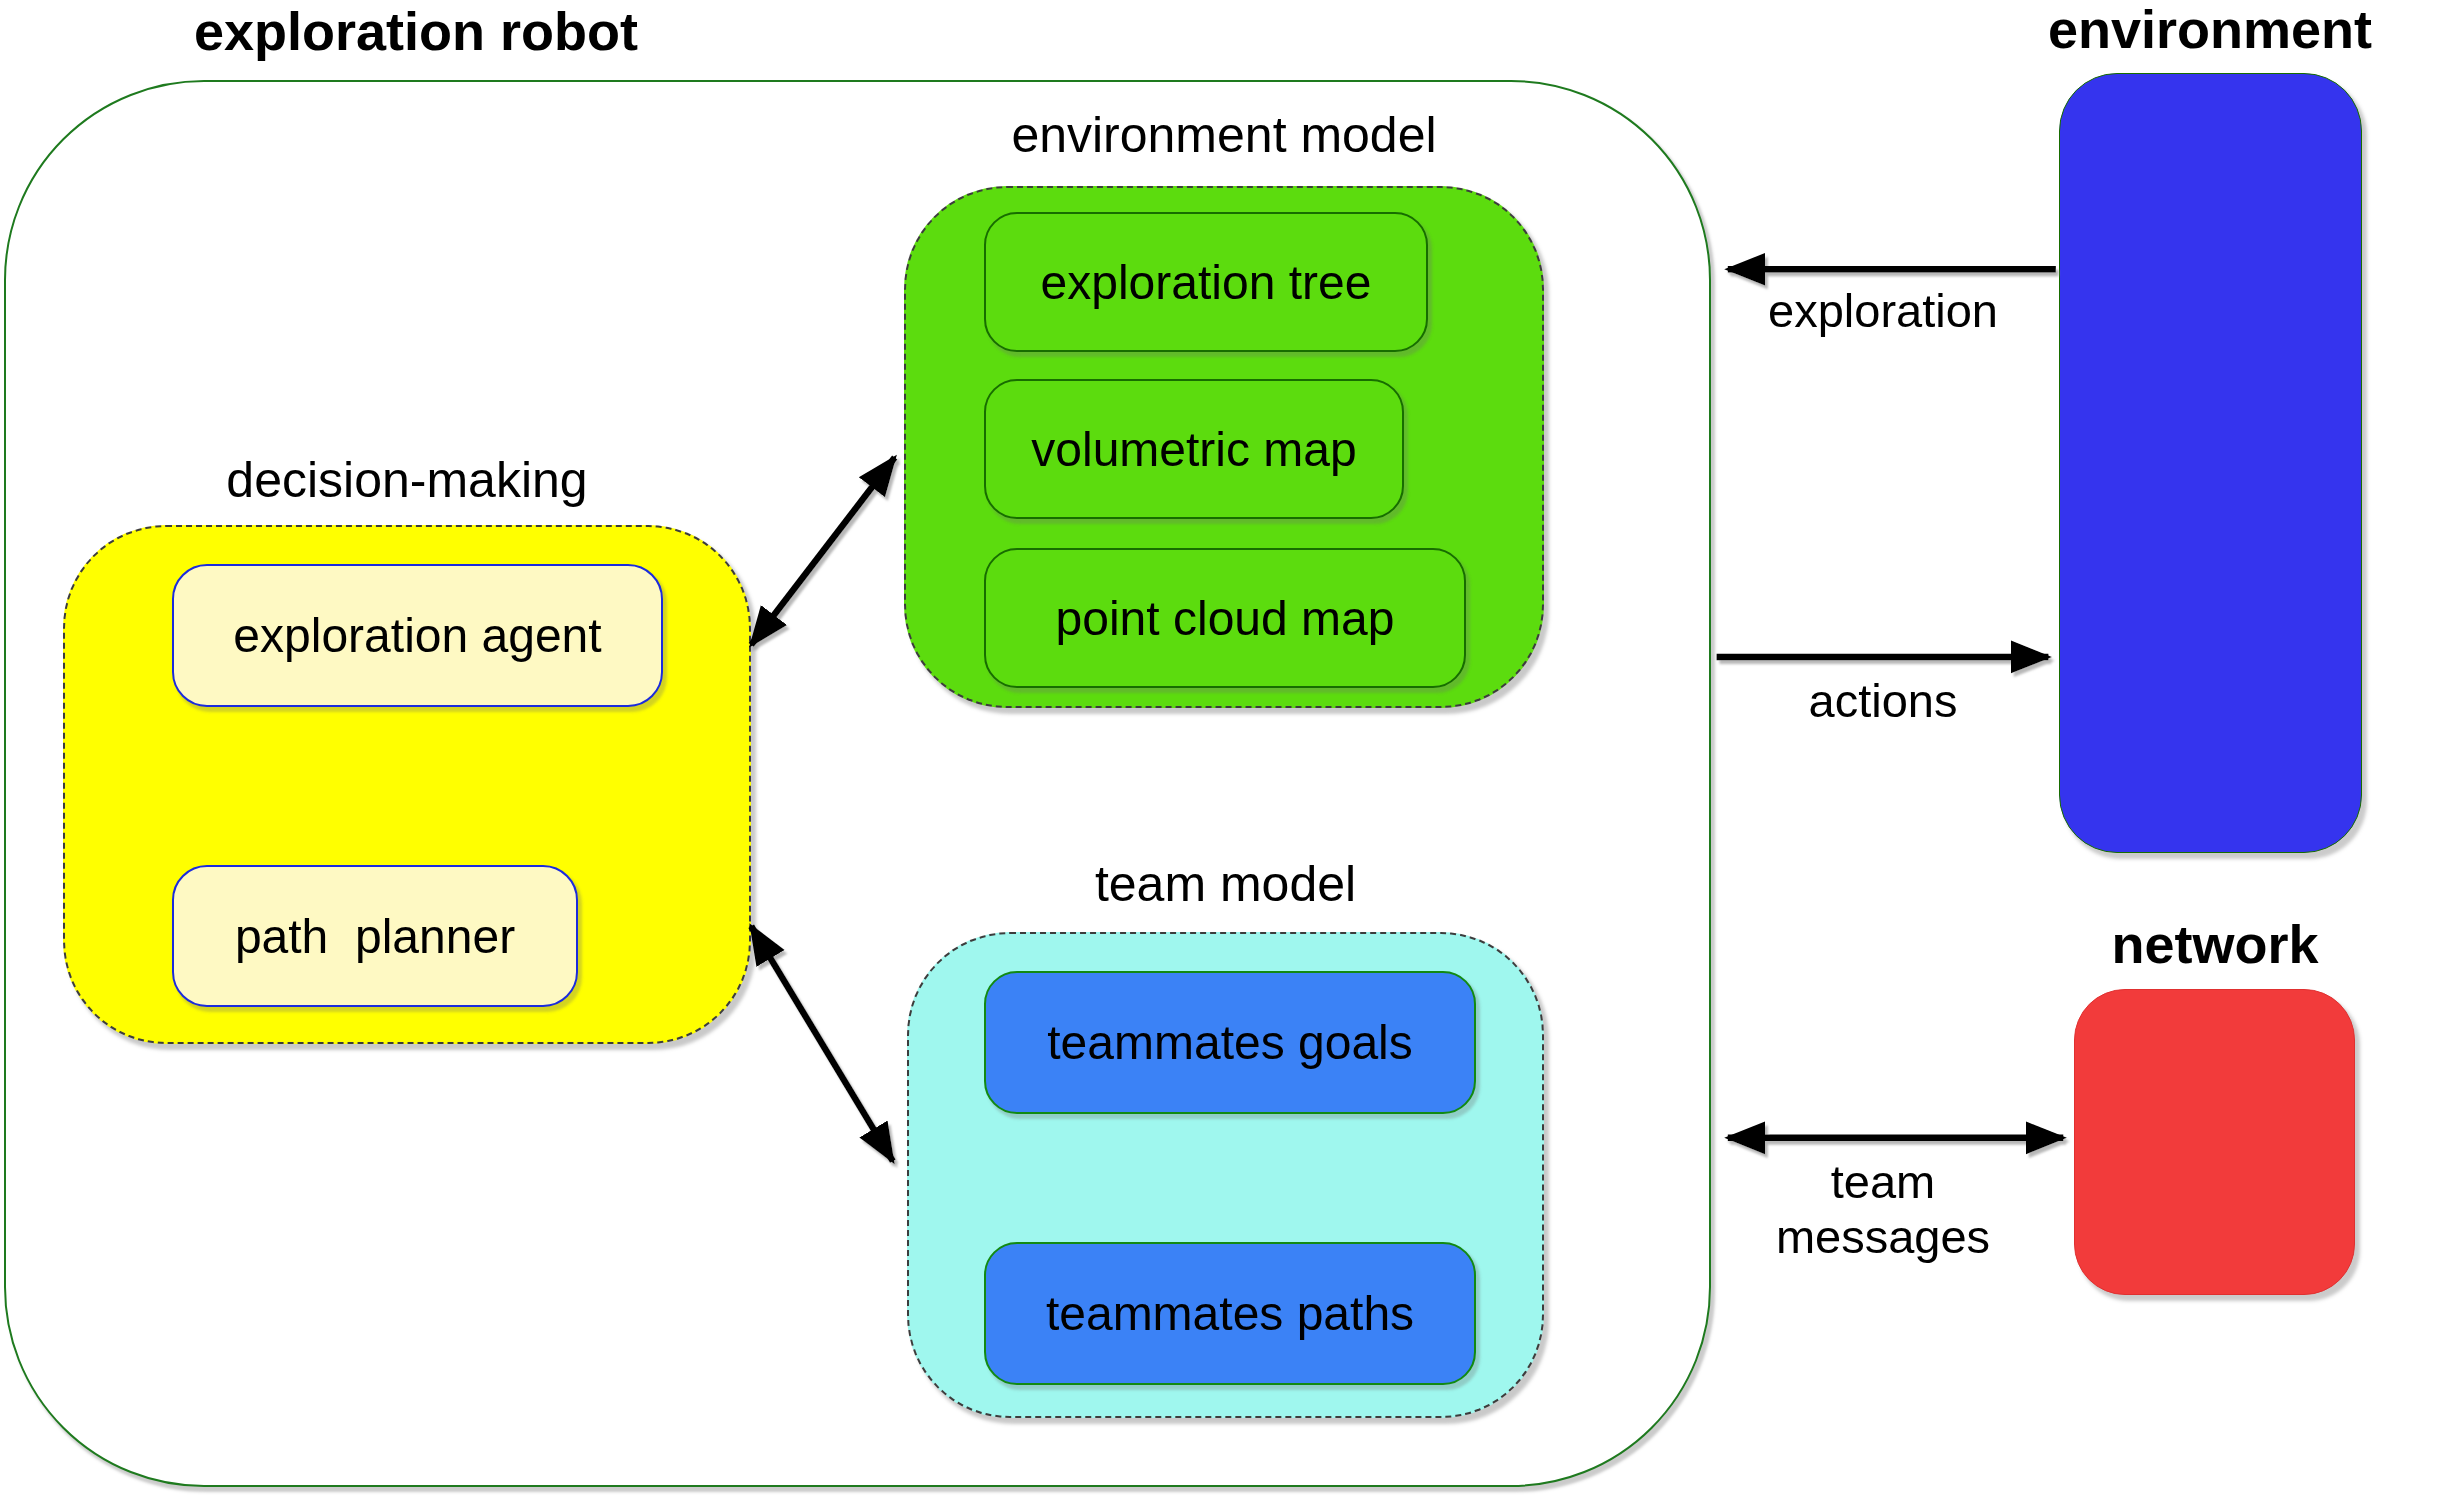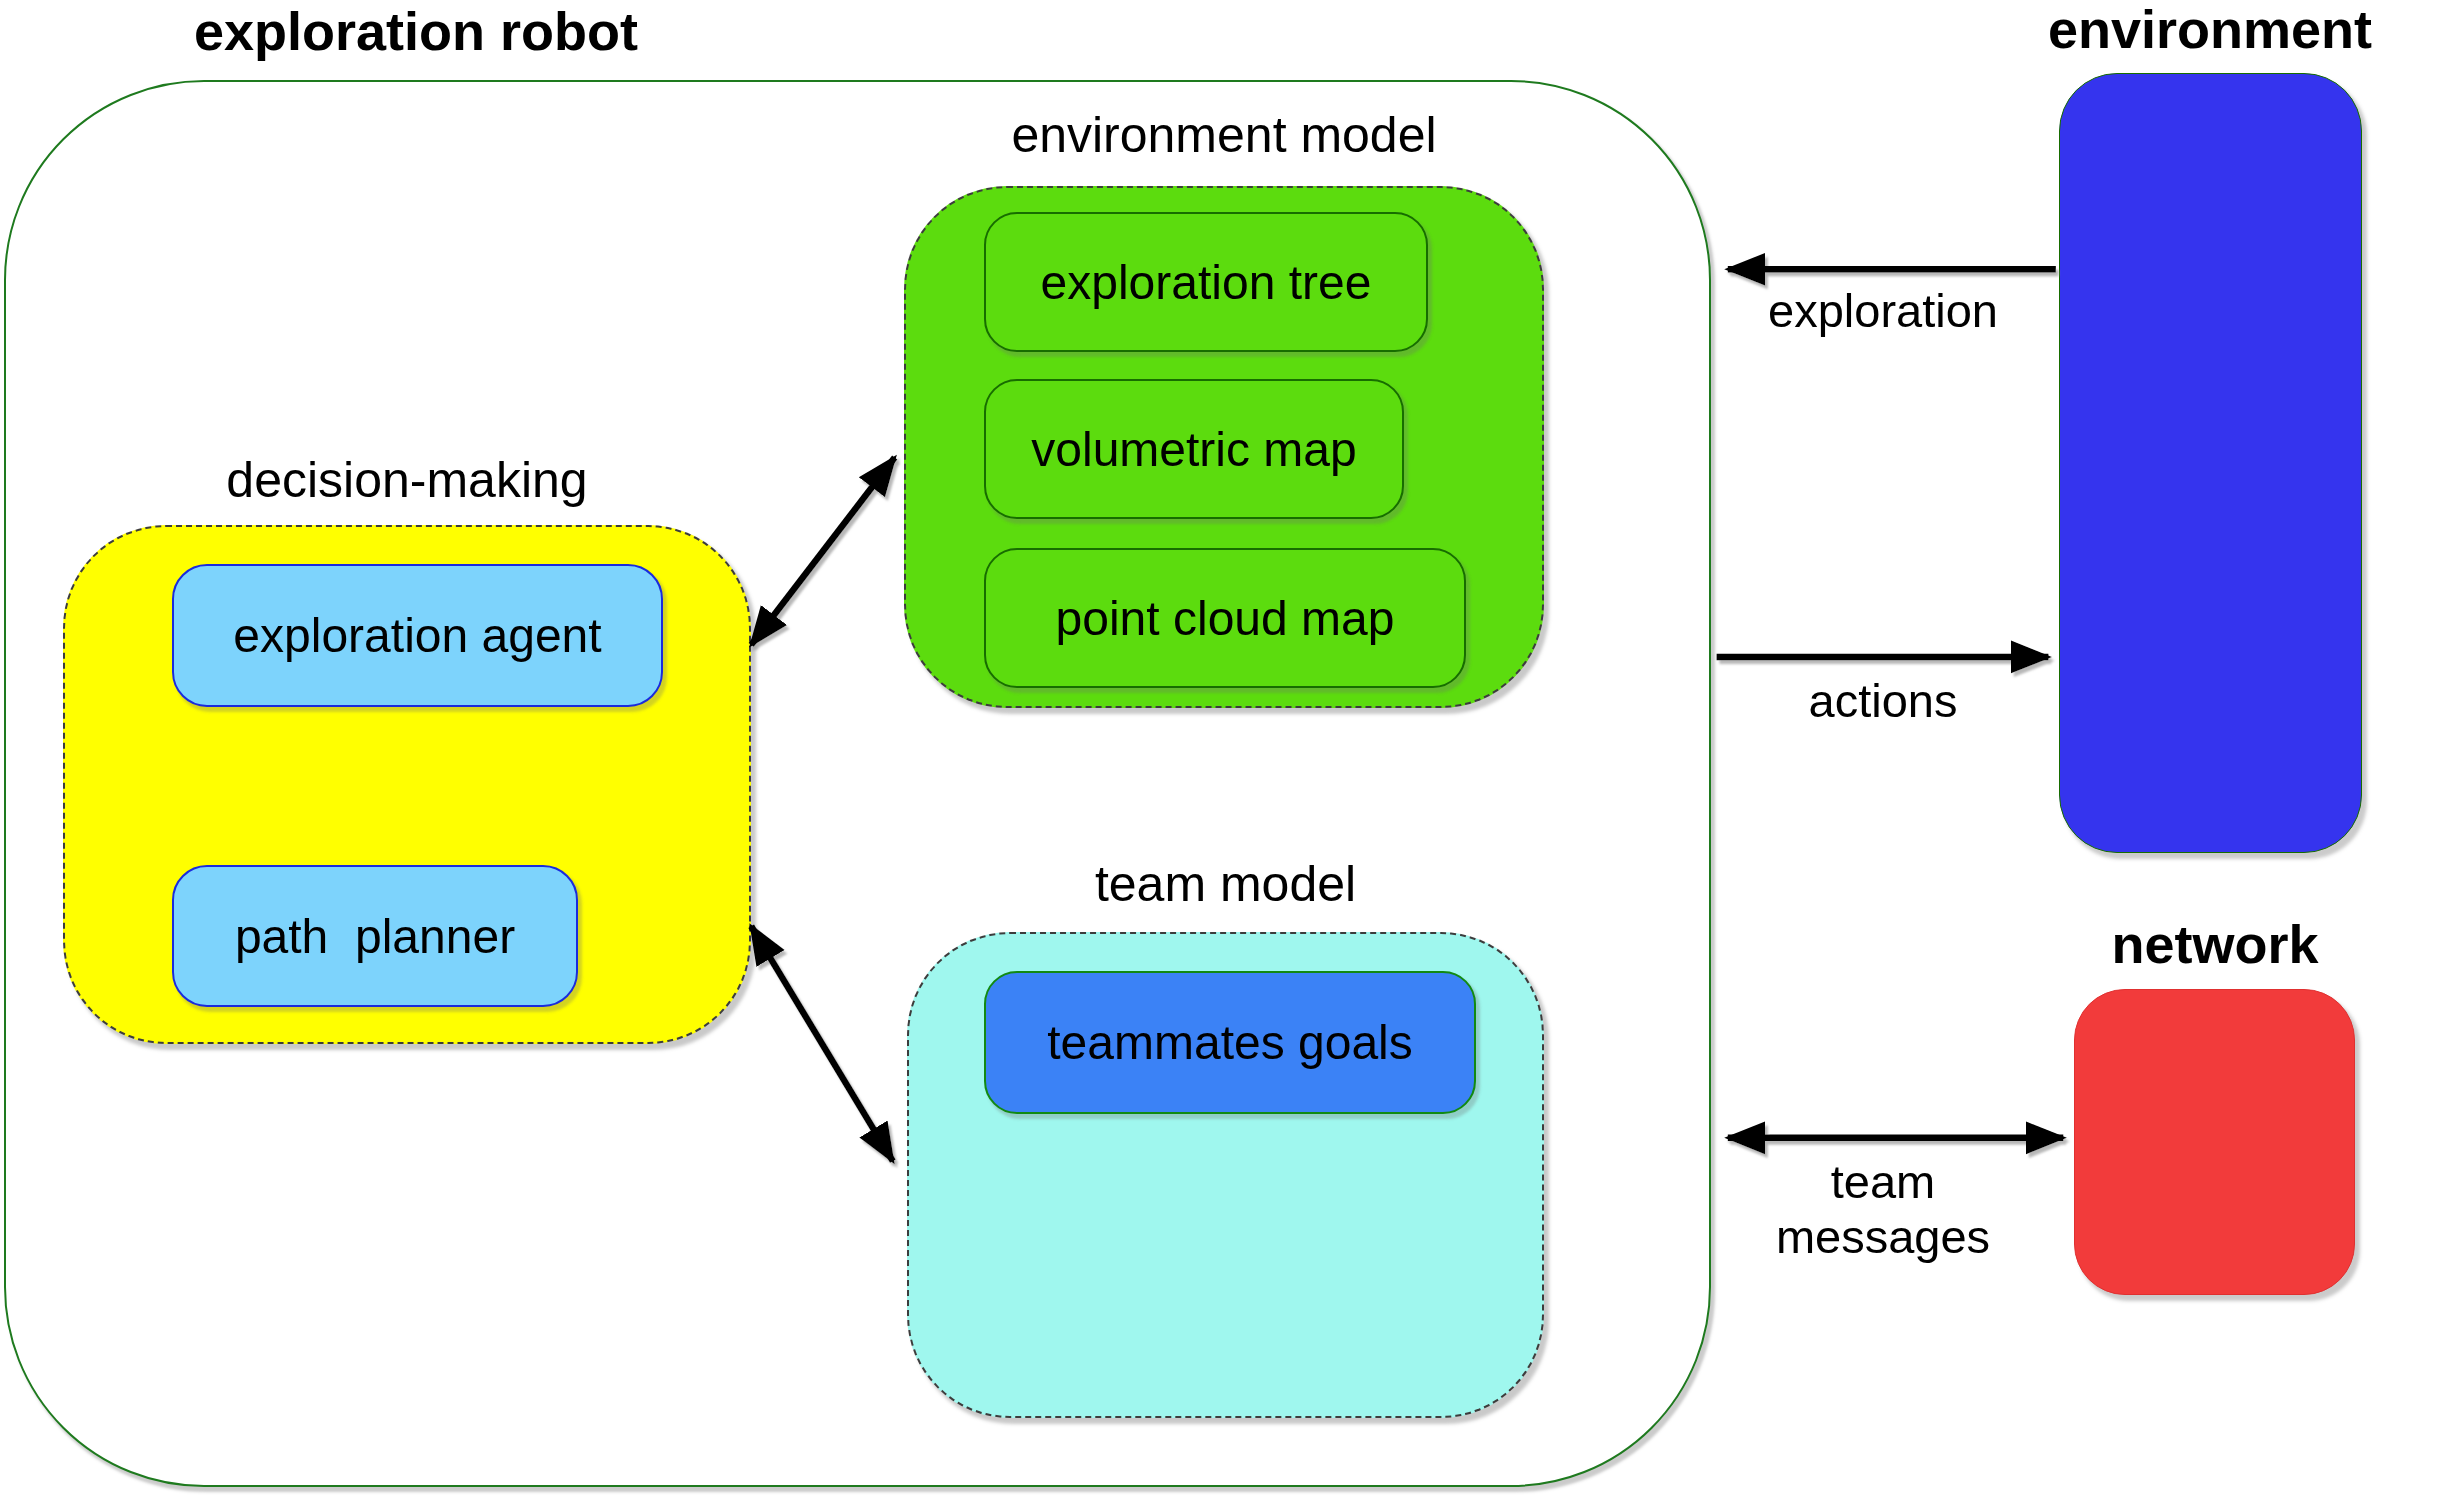--- a/index.html
+++ b/index.html
@@ -56,21 +56,21 @@
   .item-box {
     border-radius: 35px;
     box-sizing: border-box;
     display: flex;
     align-items: center;
     justify-content: center;
     font-size: 48px;
     white-space: pre;
     box-shadow: 3.7px 4.7px 2.8px rgba(110,110,110,0.30);
   }
-  .dm-item   { border: 2.8px solid #1a2bdd; background: #7dd3fc; }
+  .dm-item   { border: 2.8px solid #1a2bdd; background: #fef9c3; }
   .env-item  { border: 2.8px solid #176d00; background: #5cdc0e; border-radius: 33px; }
   .team-item { border: 2.8px solid #128a12; background: #3b82f6; border-radius: 33px; }
 
   .ext-box {
     box-sizing: border-box;
     box-shadow: 4.7px 5.6px 3.7px rgba(140,140,140,0.45);
   }
   .environment-ext {
     left: 2059px; top: 73px; width: 303px; height: 780px;
     background: #3534ee;
@@ -101,20 +101,21 @@
 
   <div class="abs group-label" style="left:904px; top:108px; width:640px;">environment model</div>
   <div class="abs group-box env-box"></div>
   <div class="abs item-box env-item" style="left:984px; top:212px; width:444px; height:140px;">exploration tree</div>
   <div class="abs item-box env-item" style="left:984px; top:379px; width:420px; height:140px;">volumetric map</div>
   <div class="abs item-box env-item" style="left:984px; top:548px; width:482px; height:140px;">point cloud map</div>
 
   <div class="abs group-label" style="left:907px; top:857px; width:637px;">team model</div>
   <div class="abs group-box team-box"></div>
   <div class="abs item-box team-item" style="left:984px; top:971px; width:492px; height:143px;">teammates goals</div>
+  <div class="abs item-box team-item" style="left:984px; top:1242px; width:492px; height:143px;">teammates paths</div>
 
   <div class="abs title" style="left:1977px; top:0px; width:466px; text-align:center;">environment</div>
   <div class="abs ext-box environment-ext"></div>
 
   <div class="abs title" style="left:1982px; top:915px; width:466px; text-align:center;">network</div>
   <div class="abs ext-box network-ext"></div>
 
   <svg class="arrows" width="2438" height="1505" viewBox="0 0 2616 1615">
     <defs>
       <marker id="ah" viewBox="0 0 12 10" refX="10.5" refY="5" markerWidth="46" markerHeight="40" orient="auto-start-reverse" markerUnits="userSpaceOnUse">

